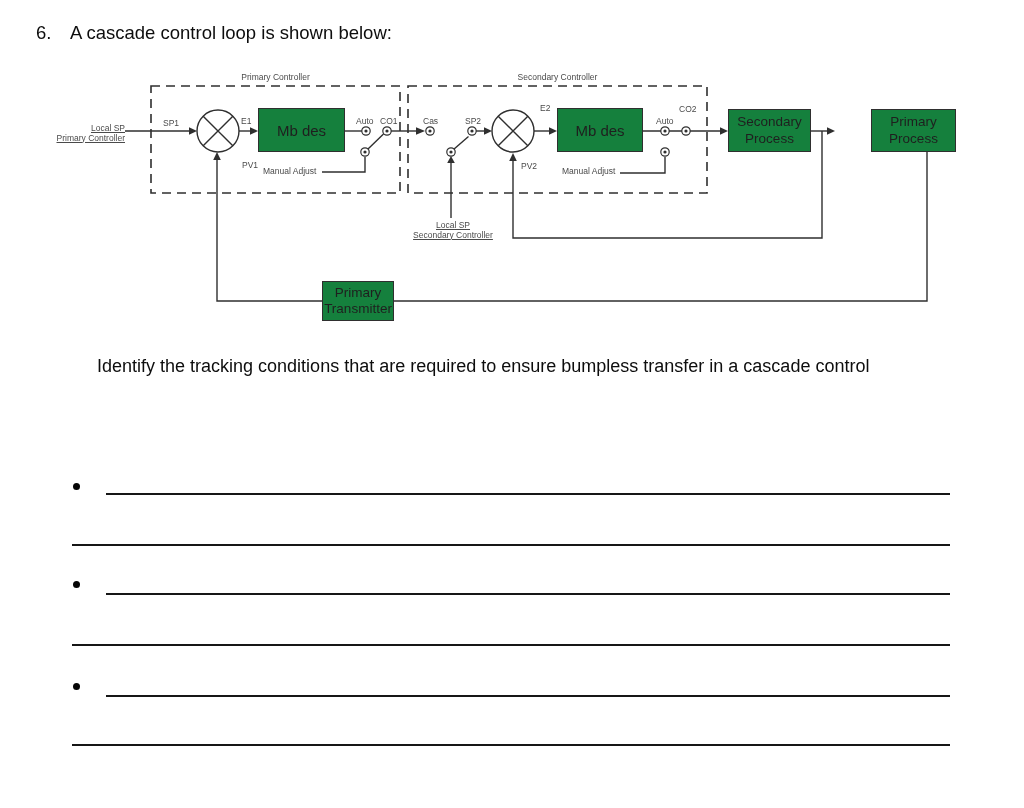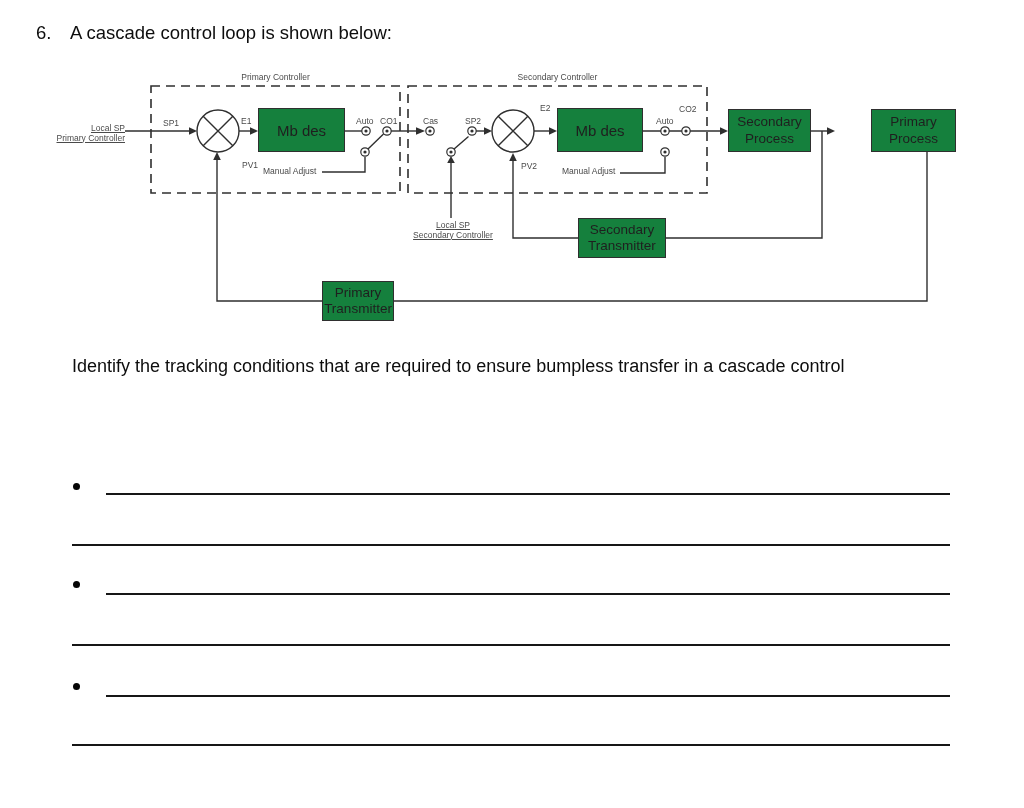--- a/index.html
+++ b/index.html
@@ -21,21 +21,21 @@
   .dbox.proc{font-size:13.5px;line-height:1.22;padding:0 6px;}
   .dbox.mb{font-size:15px;}
   .dlabel{
     position:absolute;font-size:8.5px;color:#4a4a4a;z-index:4;white-space:nowrap;
     line-height:9.5px;
     text-align:center;
   }
   .dlabel.two{white-space:normal;text-decoration:underline;}
   
   .qpara{left:72px;top:351px;font-size:18px;line-height:30px;}
-  .qpara .ln{height:30px;white-space:nowrap;}
+  .qpara .ln{height:30px;white-space:nowrap;margin-left:25px;}
   
   .bullet{position:absolute;width:7px;height:7px;border-radius:50%;background:#050505;}
   .ansline{position:absolute;border-top:2px solid #161616;}
 </style>
 </head>
 <body>
 
 <div class="page">
 
   <div class="abs qnum">6.</div>
@@ -110,21 +110,20 @@
         <circle cx="665" cy="152" r="4.2" fill="#ffffff"></circle>
           <circle cx="665" cy="152" r="1.6" fill="#2f2f2f" stroke="none"></circle>
       </g>
     </g>
   </svg>
 
   <div class="dbox mb" style="left:258px;top:108px;width:87px;height:44px;">Mb des</div>
   <div class="dbox mb" style="left:557px;top:108px;width:86px;height:44px;">Mb des</div>
   <div class="dbox proc" style="left:728px;top:109px;width:83px;height:43px;">Secondary Process</div>
   <div class="dbox proc" style="left:835px;top:109px;width:85px;height:43px;margin-left:36px;">Primary Process</div>
-  <div class="dbox proc" style="left:578px;top:218px;width:88px;height:40px;">Secondary Transmitter</div>
   <div class="dbox proc" style="left:322px;top:281px;width:72px;height:40px;">Primary Transmitter</div>
 
   <div class="dlabel" style="left:151px;top:73px;width:249px;text-align:center;">Primary Controller</div>
   <div class="dlabel" style="left:408px;top:73px;width:299px;text-align:center;">Secondary Controller</div>
 
   <div class="dlabel two" style="left:30px;top:124px;width:95px;text-align:right;">
     <span>Local SP</span><br>
     <span>Primary Controller</span>
   </div>
 

